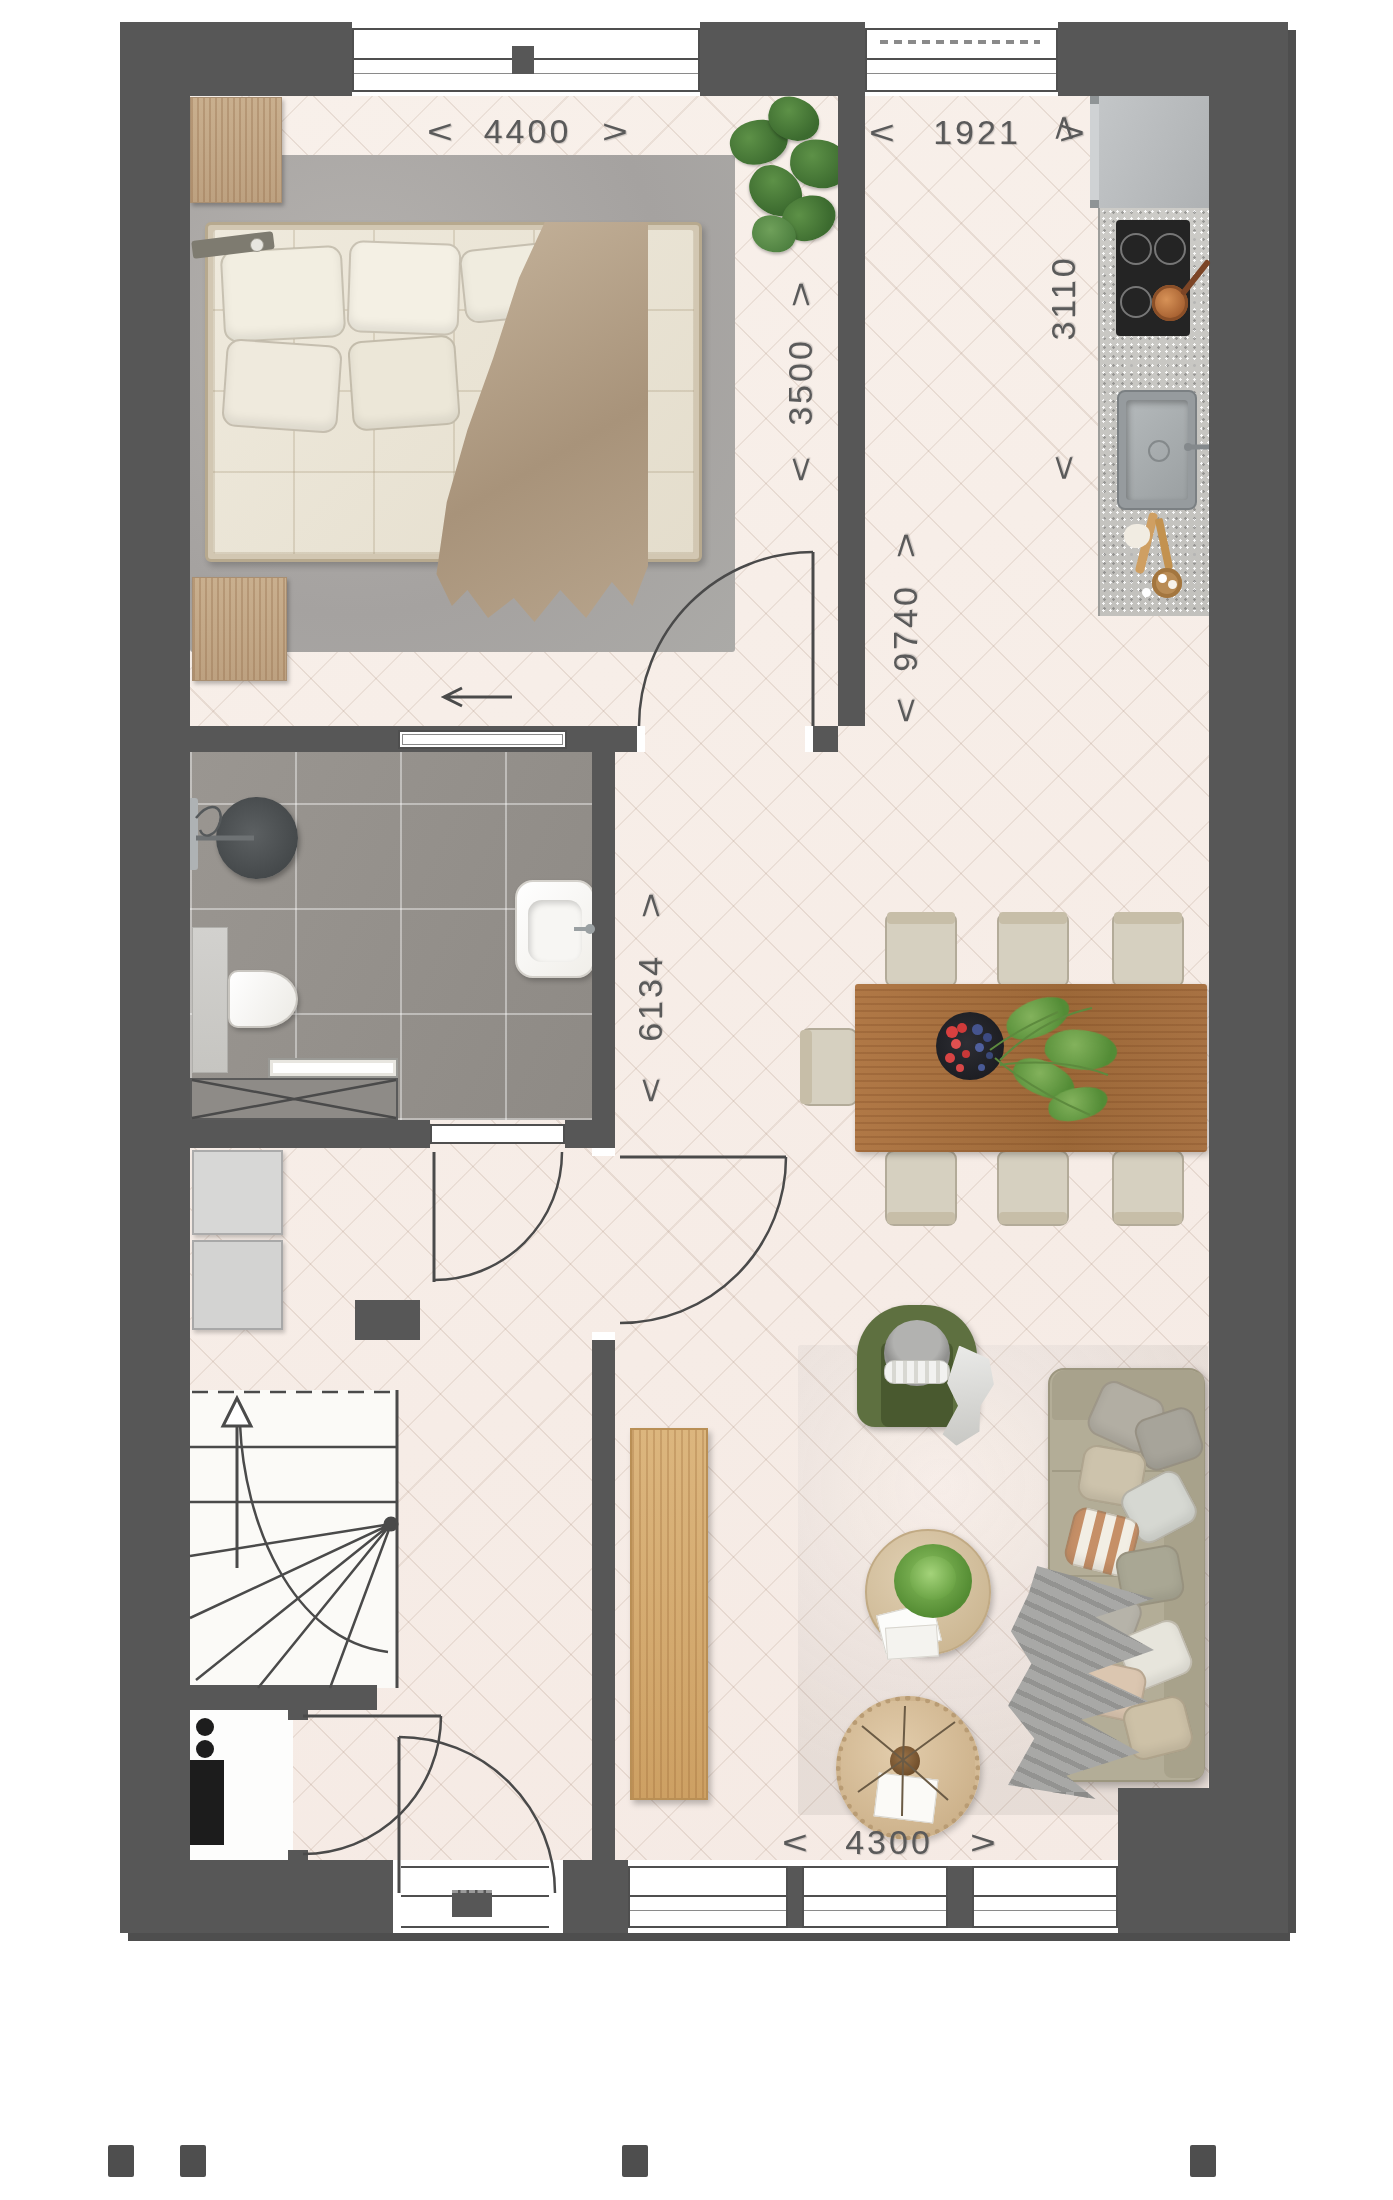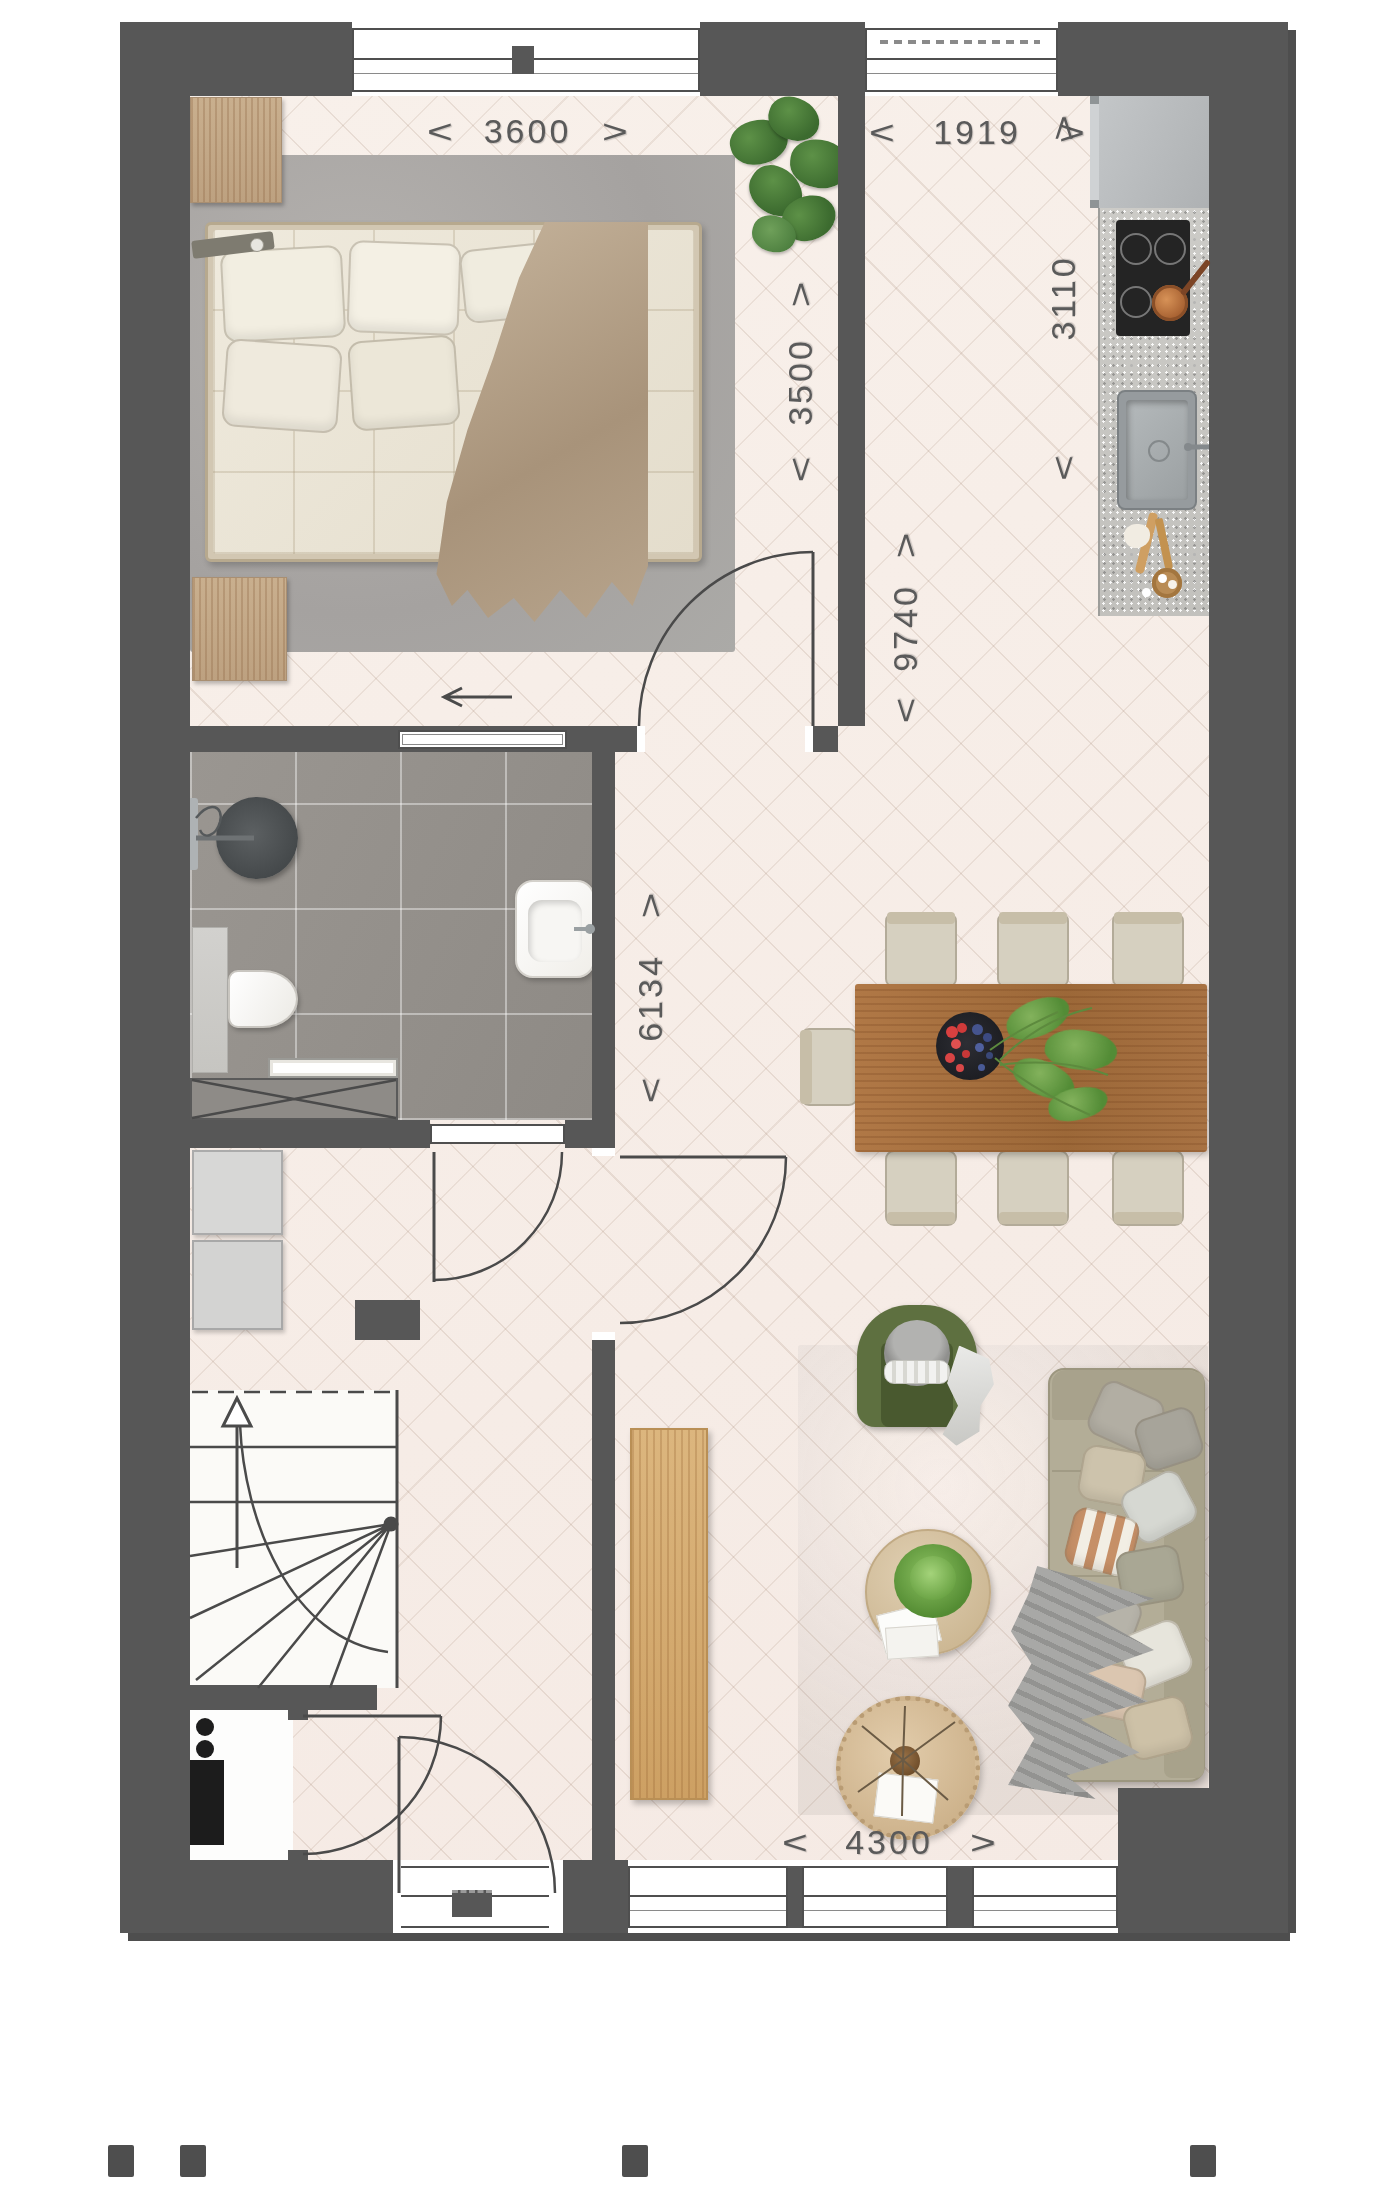--- a/index.html
+++ b/index.html
@@ -323,26 +323,26 @@
     <path stroke="#9aa0a2" stroke-width="4" d="M590,929 L574,929"></path>
     <circle cx="590" cy="929" r="5" fill="#9aa0a2" stroke="none"></circle>
 
     <path stroke="#6b5b45" stroke-width="2" d="M903,1760 L862,1726 M903,1760 L955,1722 M903,1760 L948,1800 M903,1760 L858,1792 M903,1760 L905,1706 M903,1760 L902,1816"></path>
 
     <path stroke="#5d8a3e" stroke-width="2" d="M1000,1060 C1030,1030 1060,1015 1092,1008 M1000,1065 C1035,1060 1075,1062 1108,1075 M995,1058 C1020,1080 1055,1100 1090,1115 M990,1050 C1010,1035 1035,1022 1058,1012"></path>
   </svg>
 
   <div class="dim" style="left:430px;top:111px;width:195px;">
     <span class="chev">&lt;</span>
-    <span>3600</span>
+    <span>4400</span>
     <span class="chev">&gt;</span>
   </div>
   <div class="dim" style="left:872px;top:112px;width:210px;">
     <span class="chev">&lt;</span>
-    <span>1919</span>
+    <span>1921</span>
     <span class="chev">&gt;</span>
   </div>
   <div class="dim vdim" style="left:702px;top:362px;width:195px;">
     <span class="chev">&lt;</span>
     <span>3500</span>
     <span class="chev">&gt;</span>
   </div>
   <div class="dim vdim" style="left:883px;top:278px;width:360px;">
     <span class="chev">&lt;</span>
     <span>3110</span>

